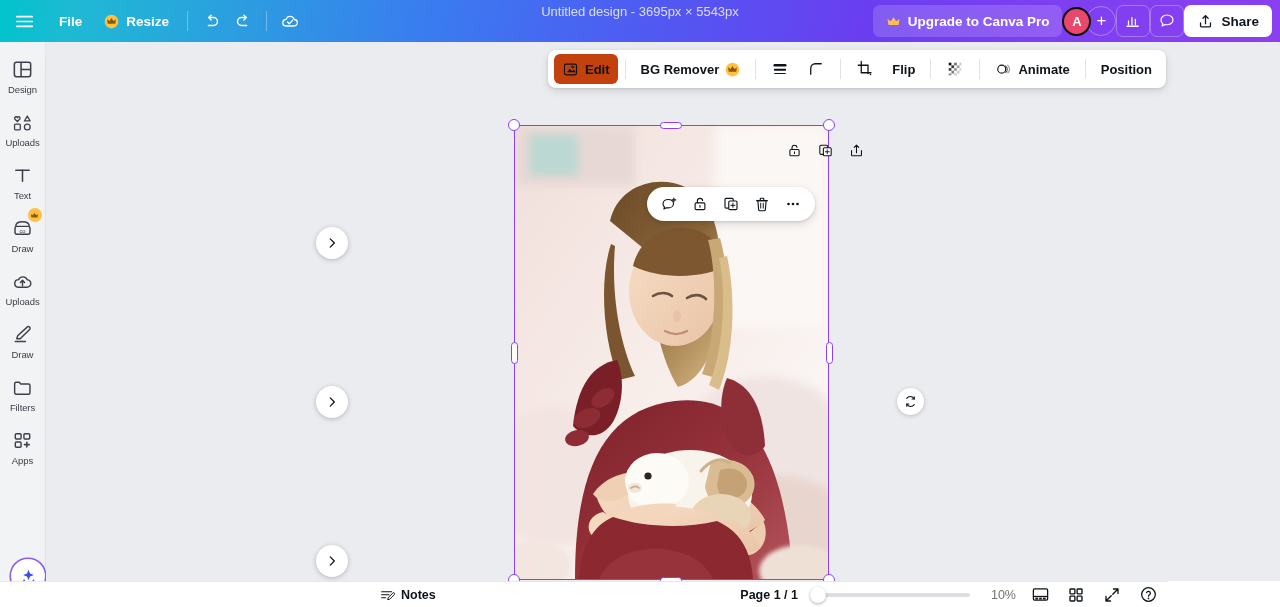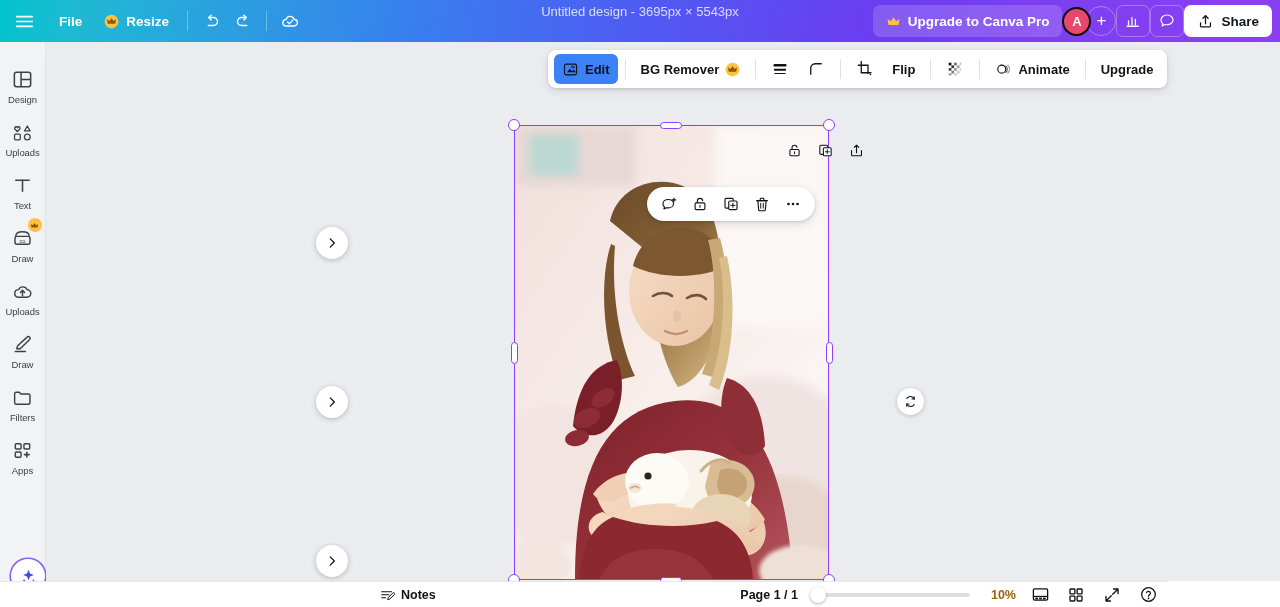--- a/index.html
+++ b/index.html
@@ -84,21 +84,21 @@
     height: 32px; padding: 0 13px; border-radius: 7px;
     background: #fff; color: #11171f; font-weight: 700; font-size: 13.5px;
     cursor: pointer;
   }
 
   
   .rail {
     position: absolute; left: 0; top: 42px; width: 46px; height: 565px;
     background: #f2f3f5; border-right: 1px solid #e6e7ea;
     display: flex; flex-direction: column; align-items: center;
-    padding-top: 20px;
+    padding-top: 10px;
   }
   .rail-item {
     width: 44px; padding: 6px 0 5px; display: flex; flex-direction: column;
     align-items: center; gap: 3px; cursor: pointer; border-radius: 7px;
     margin-bottom: 5px; position: relative;
   }
   .rail-label { font-size: 9.5px; color: #3d404a; font-weight: 400;
                 letter-spacing: -0.1px; }
   .rail-ico { width: 23px; height: 23px; display:block; position: relative; }
   .rail-crown {
@@ -204,21 +204,21 @@
     position: absolute; left: 502px; top: 8px; height: 38px;
     background: #fff; border-radius: 8px;
     box-shadow: 0 1px 3px rgba(14,19,24,.12), 0 3px 10px rgba(14,19,24,.10);
     display: flex; align-items: center; padding: 0 6px; gap: 2px; z-index: 20;
   }
   .ot-btn {
     height: 30px; padding: 0 8px; border-radius: 6px; cursor: pointer;
     display: flex; align-items: center; gap: 6px;
     font-size: 13px; font-weight: 700; color: #0e1318; white-space: nowrap;
   }
-  .ot-btn.active { background: #3b82f6; }
+  .ot-btn.active { background: #c2410c; }
   .ot-div { width: 1px; height: 20px; background: #e0e2e6; margin: 0 5px; }
 
   .page {
     position: absolute; left: 469px; top: 84px; width: 313px; height: 453px;
     background: #fff;
   }
   .page-photo { position: absolute; inset: 0; overflow: hidden; }
   .sel-frame {
     position: absolute; left: 468px; top: 83px; width: 315px; height: 455px;
     border: 1.6px solid #8b3ffd; pointer-events: none; z-index: 12;
@@ -277,21 +277,21 @@
   .zoom-slider { width: 160px; height: 16px; position: relative; cursor: pointer; }
   .zoom-track {
     position: absolute; left: 0; right: 0; top: 6px; height: 4px;
     background: #dcdee2; border-radius: 2px;
   }
   .zoom-knob {
     position: absolute; left: 0; top: 0; width: 16px; height: 16px;
     border-radius: 50%; background: #fff;
     box-shadow: 0 1px 3px rgba(14,19,24,.35);
   }
-  .zoom-pct { font-size: 12.5px; font-weight: 700; color: #a16207;
+  .zoom-pct { font-size: 12.5px; font-weight: 400; color: #737373;
               min-width: 34px; text-align: right; cursor: pointer; }
   .bb-icon { width: 24px; height: 22px; display: flex; align-items: center;
              justify-content: center; cursor: pointer; border-radius: 4px; }
 </style>
 </head>
 <body>
 
 <div id="app">
 
   <div class="topbar">
@@ -917,21 +917,21 @@
       <div class="ot-btn">
         <svg width="17" height="17" viewBox="0 0 24 24">
           <circle cx="9.5" cy="11.5" r="5.6" fill="none" stroke="#0e1318" stroke-width="1.6"></circle>
           <path d="M14.5 6.6a5.6 5.6 0 0 1 0 9.8" fill="none" stroke="#0e1318" stroke-width="1.5" opacity=".75"></path>
           <path d="M17.5 5.6a7.2 7.2 0 0 1 0 11.8" fill="none" stroke="#0e1318" stroke-width="1.5" opacity=".45"></path>
         </svg>
         <span>Animate</span>
       </div>
       <div class="ot-div"></div>
       <div class="ot-btn">
-        <span>Upgrade</span>
+        <span>Position</span>
       </div>
     </div>
 
     <div class="above-icons">
       <div>
         <svg width="17" height="17" viewBox="0 0 24 24">
           <rect x="5.5" y="10.5" width="13" height="9" rx="1.6" fill="none" stroke="#0e1318" stroke-width="1.5"></rect>
           <path d="M8.5 10.5V8a3.5 3.5 0 0 1 7 0" fill="none" stroke="#0e1318" stroke-width="1.5"></path>
           <rect x="11.3" y="13.3" width="1.4" height="3.6" fill="#0e1318"></rect>
         </svg>

